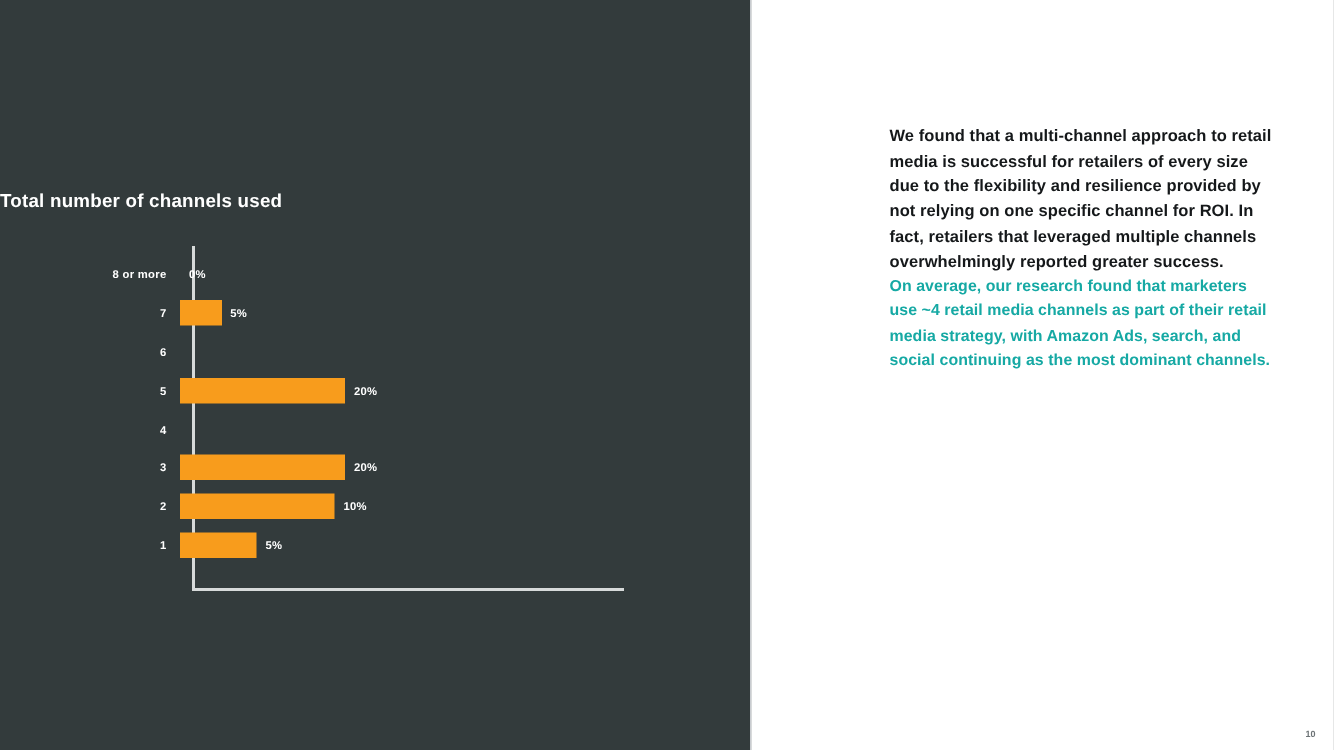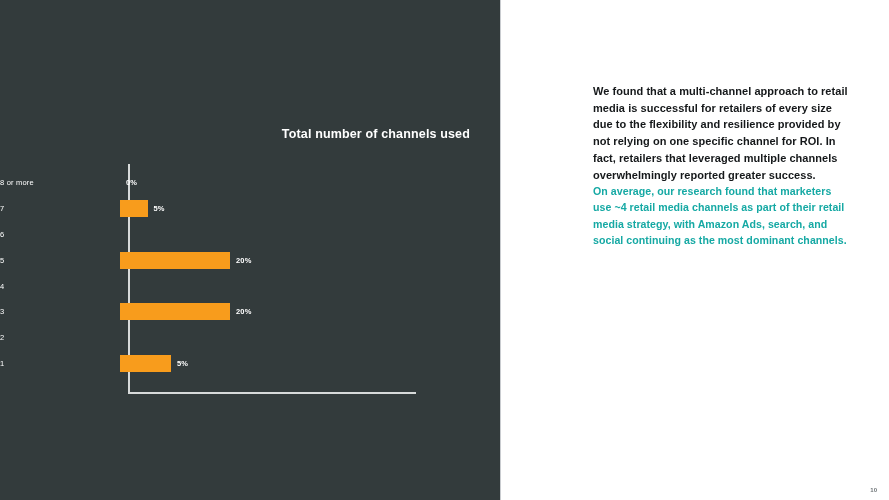--- a/index.html
+++ b/index.html
@@ -30,21 +30,21 @@
     box-sizing: border-box;
     border-right: 1px solid #c9ccd0;
     flex: 0 0 501px;
   }
 
   .chart-title {
     position: absolute;
     top: 127px;
     left: 0;
     width: 470px;
-    text-align: right;
+    text-align: left;
     color: #ffffff;
     font-size: 12.5px;
     font-weight: bold;
     letter-spacing: 0.15px;
   }
 
   
   .chart-area {
     position: absolute;
     left: 0;
@@ -81,25 +81,26 @@
   .bar-row {
     position: relative;
     height: 25.8px;
     display: flex;
     align-items: center;
   }
 
   .cat-label {
     width: 120px;
     flex: 0 0 120px;
+    text-align: right;
     padding-right: 9px;
     box-sizing: border-box;
     color: #ffffff;
     font-size: 7.5px;
-    font-weight: normal;
+    font-weight: bold;
     letter-spacing: 0.2px;
     white-space: nowrap;
   }
 
   .bar-wrap {
     position: relative;
     flex: 1 1 auto;
     height: 25.8px;
     display: flex;
     align-items: center;
@@ -211,20 +212,24 @@
         <div class="bar-row">
           <div class="cat-label">3</div>
           <div class="bar-wrap">
             <div class="bar" style="width:110px"></div>
             <div class="bar-value">20%</div>
           </div>
         </div>
 
         <div class="bar-row">
           <div class="cat-label">2</div>
+          <div class="bar-wrap">
+            <div class="bar" style="width:103px"></div>
+            <div class="bar-value">10%</div>
+          </div>
         </div>
 
         <div class="bar-row">
           <div class="cat-label">1</div>
           <div class="bar-wrap">
             <div class="bar" style="width:51px"></div>
             <div class="bar-value">5%</div>
           </div>
         </div>
 

